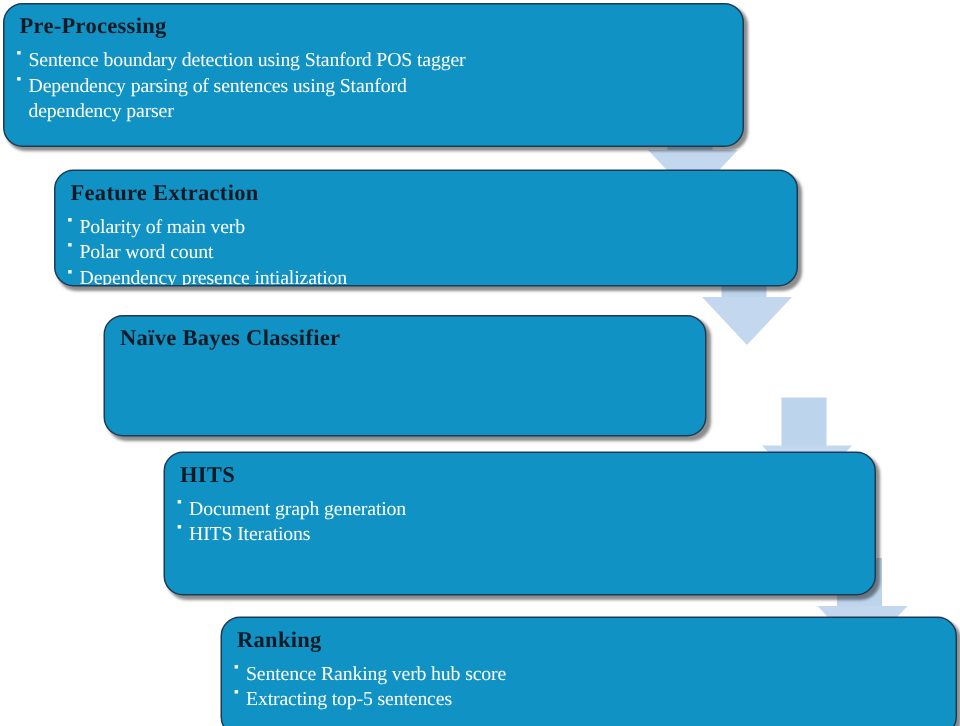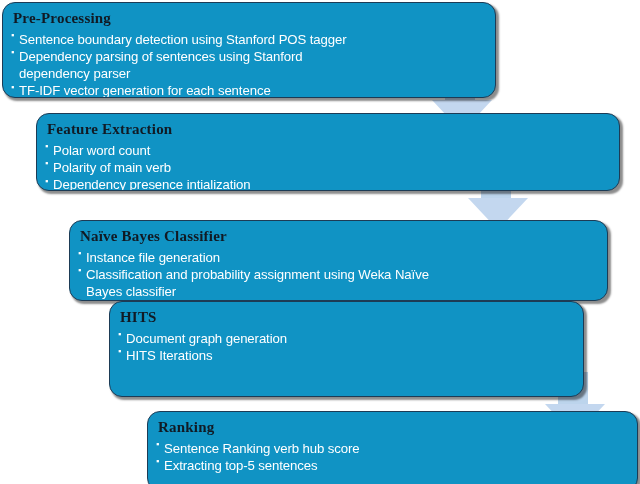--- a/index.html
+++ b/index.html
@@ -59,41 +59,41 @@
     line-height:1.25;
     margin:1px 0 3px 2px;
   }
   .bullets{
     margin:0;
     padding:0;
     list-style:none;
   }
   .bullets li{
     color:#ffffff;
-    font-family:Liberation Sans, sans-serif;
+    font-family:Liberation Serif, serif;
     font-size:13.2px;
     line-height:1.30;
     padding-left:8px;
     position:relative;
     letter-spacing:-0.1px;
     white-space:pre-line;
   }
   .bullets li::before{
     content:"\25AA";
     position:absolute;
     left:0;
     top:-0.5px;
     font-size:9px;
     color:#ffffff;
   }
 
   
   #box-1{left:2px;  top:2px;   width:494px; height:96px;}
-  #box-2{left:36px; top:113px; width:584px; height:78px;}
-  #box-3{left:69px; top:220px; width:539px; height:81px;}
+  #box-2{left:36px; top:113px; width:496px; height:78px;}
+  #box-3{left:69px; top:210px; width:402px; height:81px;}
   #box-4{left:109px;top:301px; width:475px; height:96px;}
   #box-5{left:147px;top:411px; width:491px; height:80px;}
 
   #arrow-1{left:432px; top:68px;  width:60px; height:64px;}
   #arrow-1 .shaft{height:34px;}
   #arrow-1 .head{top:32px;}
 
   #arrow-2{left:468px; top:166px; width:60px; height:64px;}
   #arrow-2 .shaft{height:34px;}
   #arrow-2 .head{top:32px;}
@@ -127,40 +127,34 @@
     <div class="shaft"></div>
     <div class="head"></div>
   </div>
 
   <div class="box" id="box-1">
     <div class="box-title">Pre-Processing</div>
     <ul class="bullets">
       <li>Sentence boundary detection using Stanford POS tagger</li>
       <li>Dependency parsing of sentences using Stanford
  dependency parser</li>
-      <li>TF-IDF vector generation for each sentence</li>
     </ul>
   </div>
 
   <div class="box" id="box-2">
     <div class="box-title">Feature Extraction</div>
     <ul class="bullets">
+      <li>Polarity of main verb</li>
       <li>Polar word count</li>
-      <li>Polarity of main verb</li>
       <li>Dependency presence intialization</li>
     </ul>
   </div>
 
   <div class="box" id="box-3">
     <div class="box-title">Naïve Bayes Classifier</div>
-    <ul class="bullets">
-      <li>Instance file generation</li>
-      <li>Classification and probability assignment using Weka Naïve
- Bayes classifier</li>
-    </ul>
   </div>
 
   <div class="box" id="box-4">
     <div class="box-title">HITS</div>
     <ul class="bullets">
       <li>Document graph generation</li>
       <li>HITS Iterations</li>
     </ul>
   </div>
 

